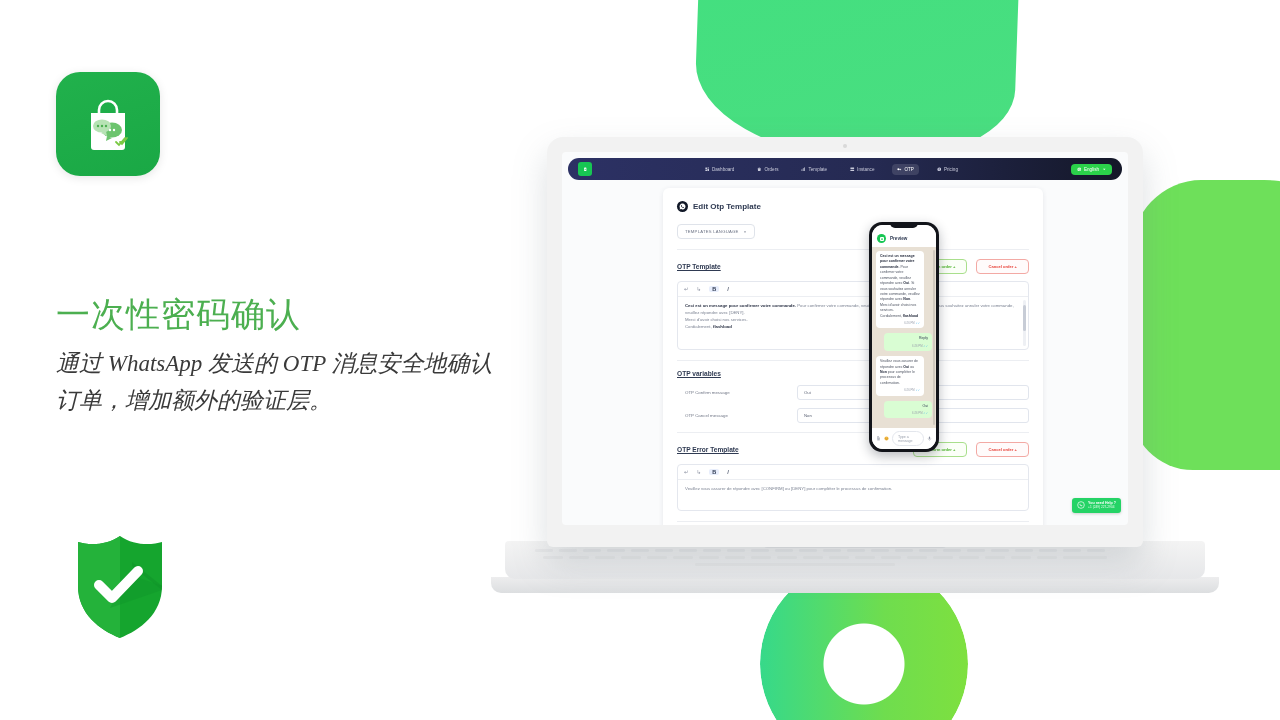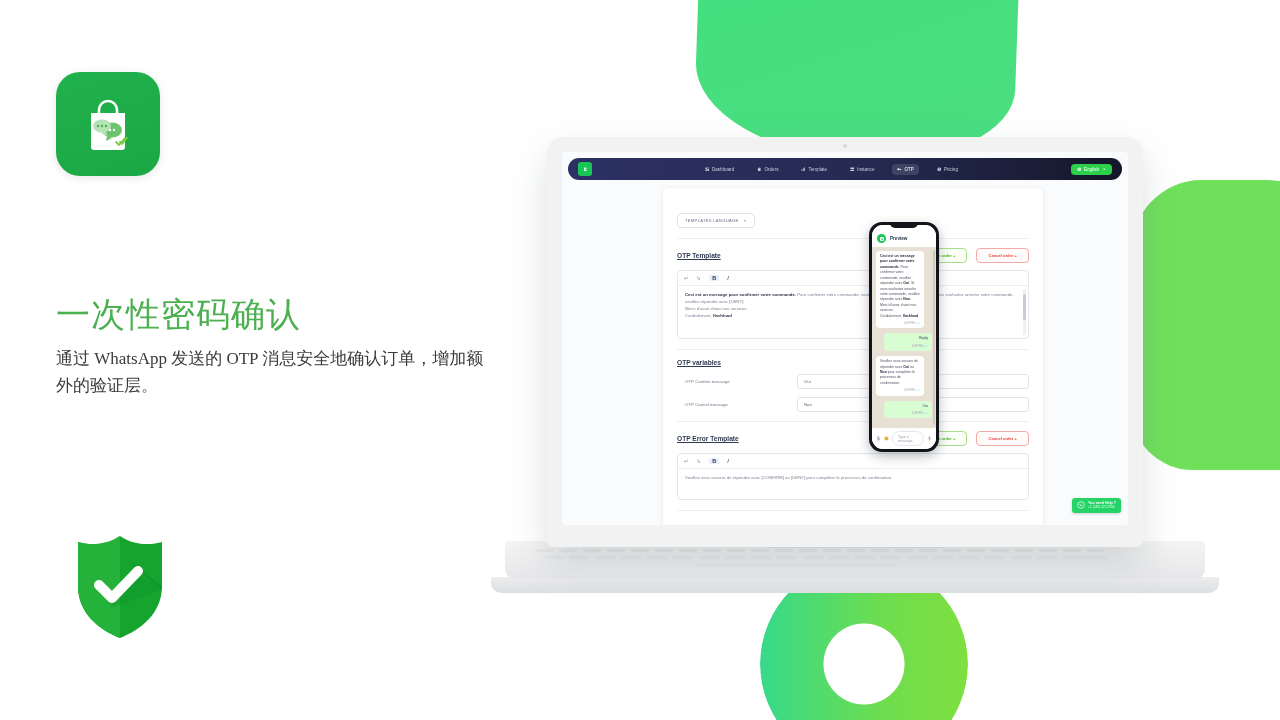--- a/index.html
+++ b/index.html
@@ -35,22 +35,22 @@
     width: 104px; height: 104px; border-radius: 24px;
     background: linear-gradient(160deg, #21b14c 0%, #1aa845 100%);
     box-shadow: 0 2px 10px rgba(0,0,0,.10);
     display: flex; align-items: center; justify-content: center;
   }
   .headline {
     margin-top: 118px; font-size: 34px; line-height: 1.25; color: #4caf50;
     font-family: "Liberation Serif", serif; letter-spacing: 1px;
   }
   .subline {
-    margin-top: 8px; font-size: 17px; line-height: 1.62; color: #3a3a3a;
-    font-family: "Liberation Serif", serif; width: 440px;
+    margin-top: 8px; font-size: 23px; line-height: 1.62; color: #3a3a3a;
+    font-family: "Liberation Serif", serif; width: 440px; font-style: italic;
   }
   .shield-wrap { position: absolute; left: 70px; top: 530px; z-index: 3; }
 
   
   .laptop { position: absolute; left: 505px; top: 137px; width: 700px; height: 460px; z-index: 2; }
   .lid {
     position: absolute; left: 42px; top: 0; width: 596px; height: 410px;
     background: #f2f2f2; border-radius: 16px 16px 6px 6px;
     box-shadow: 0 16px 34px rgba(120,130,140,.26);
     padding: 15px 15px 22px 15px;
@@ -327,20 +327,28 @@
             </svg>
           <span>English</span>
           <svg class="nav-ic" viewBox="0 0 24 24" fill="#fff">
               <path d="M5 9l7 7 7-7z"></path>
             </svg>
         </div>
       </div>
 
       <div class="card">
 
+        <div class="card-title">
+          <span class="wa-badge">
+            <svg width="7" height="7" viewBox="0 0 24 24" fill="#fff">
+                <path d="M12 2a10 10 0 00-8.6 15L2 22l5.2-1.3A10 10 0 1012 2zm5 13.5c-.2.6-1.2 1.2-1.7 1.2-.5.1-1 .1-3.2-.8-2.7-1.1-4.4-3.9-4.5-4-.1-.2-1-1.4-1-2.6 0-1.2.6-1.8.9-2 .2-.3.5-.3.6-.3h.5c.2 0 .4 0 .6.5l.8 2c.1.2.1.3 0 .5l-.4.5c-.1.2-.3.3-.1.6.2.3.7 1.2 1.6 2 1.1.9 1.5 1.1 1.8 1.2.2.1.4.1.5-.1l.7-.8c.2-.2.3-.2.6-.1l1.9.9c.3.1.5.2.5.3.1.2.1.8-.1 1.5z"></path>
+              </svg>
+          </span>
+          <span>Edit Otp Template</span>
+        </div>
 
         <div class="lang-select">
           <span>TEMPLATES LANGUAGE</span>
           <svg width="4" height="4" viewBox="0 0 24 24" fill="#6a7183">
               <path d="M5 9l7 7 7-7z"></path>
             </svg>
         </div>
 
         <div class="divider"></div>
 

